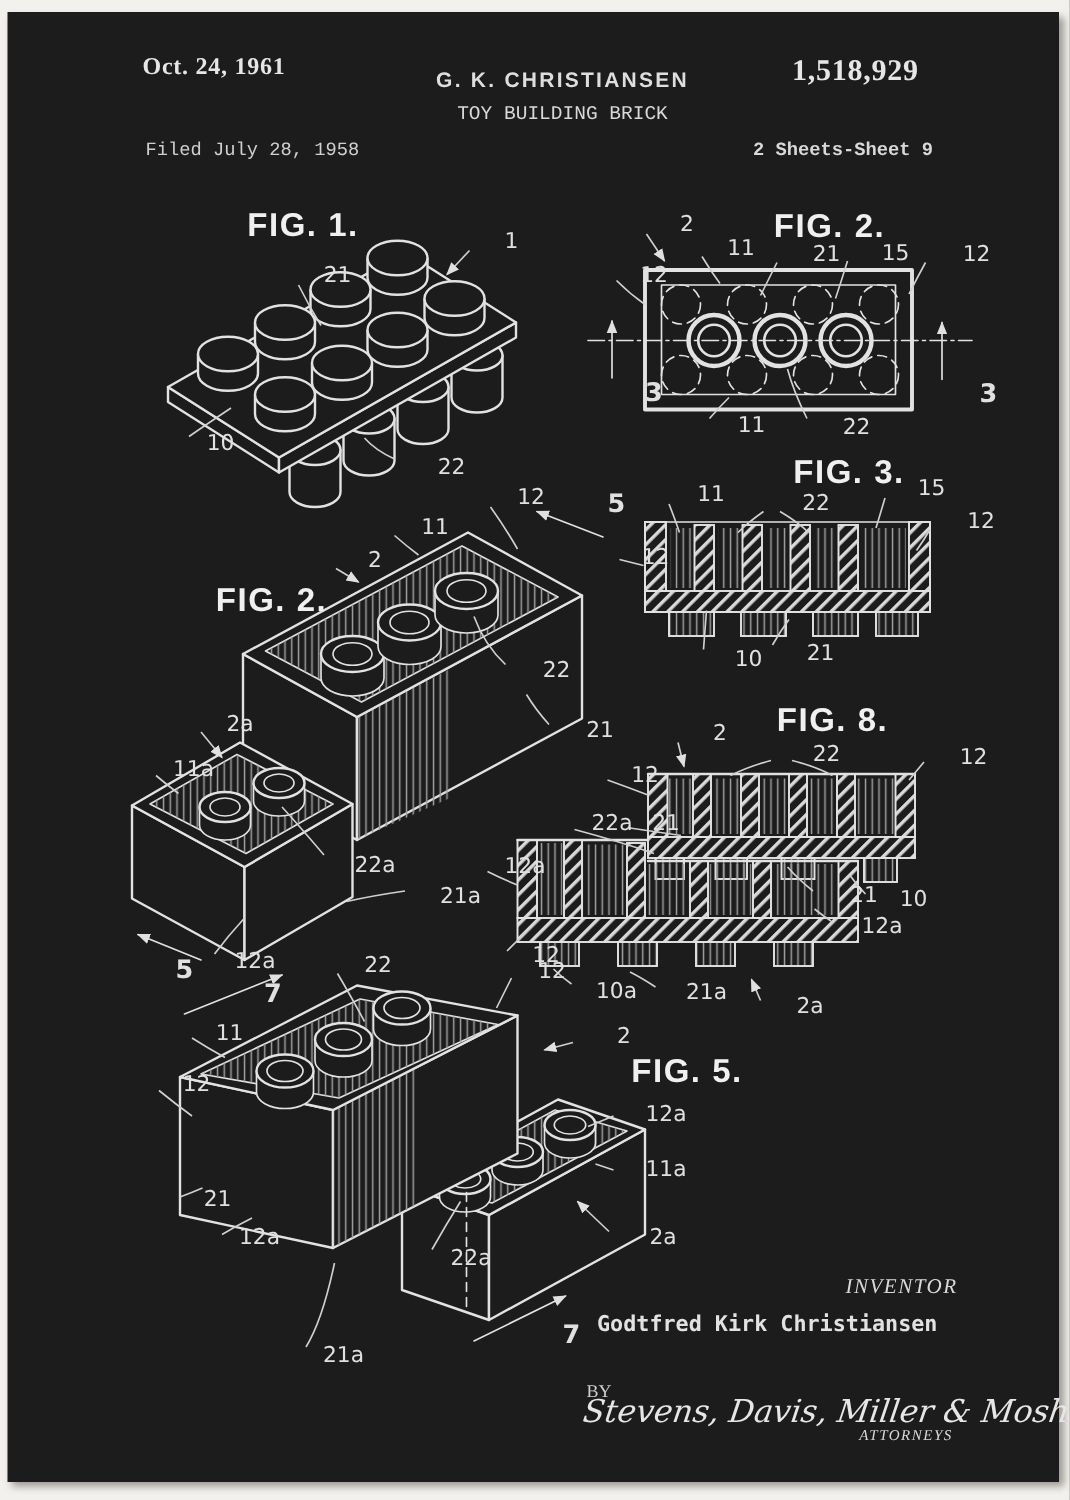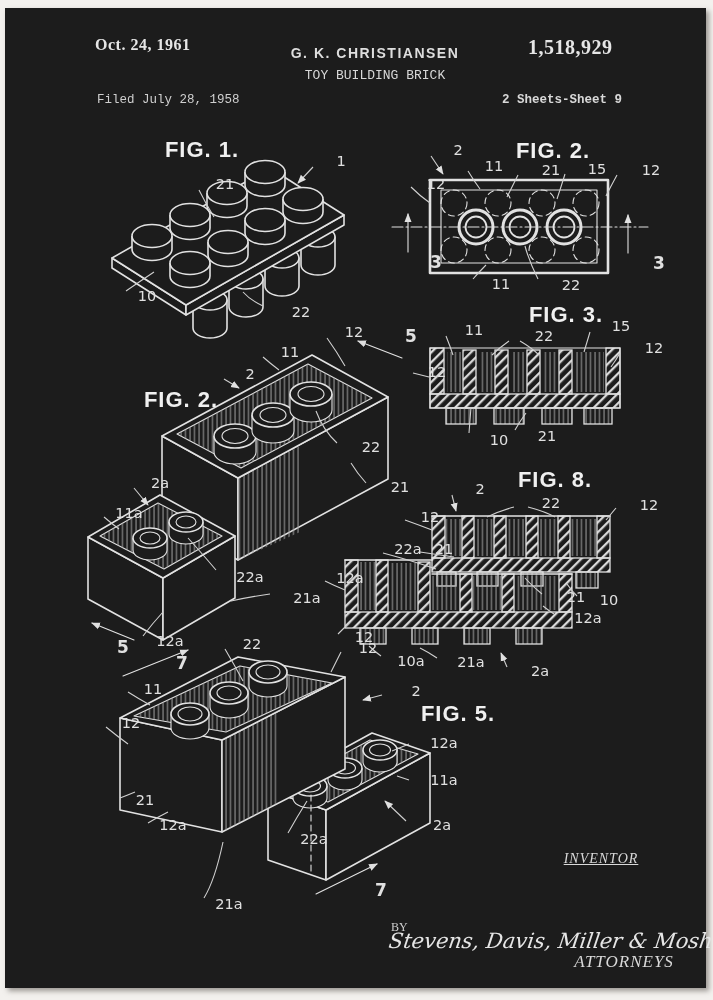--- a/index.html
+++ b/index.html
@@ -15,25 +15,25 @@
   }
   svg.drawing{position:absolute;left:0;top:0;width:713px;height:1000px;}
   #annotations{position:absolute;left:0;top:0;width:713px;height:1000px;margin-left:30px;}
   .txt{position:absolute;color:#e6e6e6;white-space:nowrap;}
   .date{left:95px;top:36px;font-family:"Liberation Serif",serif;font-weight:bold;font-size:16px;letter-spacing:.5px;}
   .patent-number{left:528px;top:36px;font-family:"Liberation Serif",serif;font-weight:bold;font-size:20px;letter-spacing:.5px;}
   .applicant{left:375px;top:45px;transform:translateX(-50%);font-weight:bold;font-size:14px;letter-spacing:1.5px;color:#dedede;}
   .invention-title{left:375px;top:68px;transform:translateX(-50%);font-family:"Liberation Mono",monospace;font-size:13px;color:#d8d8d8;}
   .filed{left:97px;top:93px;font-family:"Liberation Mono",monospace;font-size:12.5px;color:#cfcfcf;text-align:right;}
   .sheet{left:502px;top:93px;font-family:"Liberation Mono",monospace;font-size:12.5px;font-weight:bold;color:#d8d8d8;}
-  .inventor-caption{left:601px;top:851px;transform:translateX(-50%);font-family:"Liberation Serif",serif;font-style:italic;font-size:14px;letter-spacing:1px;color:#d9d9d9;text-decoration:underline;}
+  .inventor-caption{left:601px;top:851px;transform:translateX(-50%);font-family:"Liberation Serif",serif;font-style:italic;font-size:14px;letter-spacing:1px;color:#d9d9d9;}
   .inventor-name{left:398px;top:875px;font-family:"DejaVu Sans Mono",monospace;font-weight:bold;font-size:14.5px;color:#e2e2e2;}
   .by-label{left:391px;top:920px;font-family:"Liberation Serif",serif;font-size:12px;color:#cfcfcf;}
   .signature{left:389px;top:929px;font-family:"DejaVu Serif",serif;font-style:italic;font-size:21px;transform:skewX(-8deg);color:#e6e6e6;}
-  .attorneys-caption{left:604px;top:952px;transform:translateX(-50%);font-family:"Liberation Serif",serif;font-style:italic;font-size:17px;letter-spacing:1px;color:#d9d9d9;margin-left:20px;}
+  .attorneys-caption{left:604px;top:952px;transform:translateX(-50%);font-family:"Liberation Serif",serif;font-style:italic;font-size:10px;letter-spacing:1px;color:#d9d9d9;}
   .fig-title{position:absolute;transform:translate(-50%,-50%);font-weight:bold;font-size:22px;letter-spacing:1px;color:#f0f0f0;white-space:nowrap;}
   .ref-label{position:absolute;transform:translate(-50%,-50%);font-family:"DejaVu Sans",sans-serif;font-size:14.5px;color:#e0e0e0;white-space:nowrap;}
   .ref-label.big{font-size:17px;font-weight:bold;}
   
   .fill{fill:#1c1c1c;stroke:#e2e2e2;stroke-width:1.6;stroke-linejoin:round;}
   .ln{fill:none;stroke:#e2e2e2;stroke-width:1.6;stroke-linecap:round;stroke-linejoin:round;}
   .thin{stroke-width:1.1;}
   .thick{stroke-width:2.6;}
   .ring{fill:none;stroke:#e2e2e2;stroke-width:3;}
   .ring2{fill:none;stroke:#e2e2e2;stroke-width:1.8;}
@@ -338,16 +338,17 @@
     </div>
 
   <div class="txt date">Oct. 24, 1961</div>
   <div class="txt applicant">G. K. CHRISTIANSEN</div>
   <div class="txt invention-title">TOY BUILDING BRICK</div>
   <div class="txt patent-number">1,518,929</div>
   <div class="txt filed">Filed July 28, 1958</div>
   <div class="txt sheet">2 Sheets-Sheet 9</div>
 
   <div class="txt inventor-caption">INVENTOR</div>
+  <div class="txt inventor-name">Godtfred Kirk Christiansen</div>
   <div class="txt by-label">BY</div>
   <div class="txt signature">Stevens, Davis, Miller &amp; Mosher</div>
   <div class="txt attorneys-caption">ATTORNEYS</div>
 </div>
 
 </body></html>

